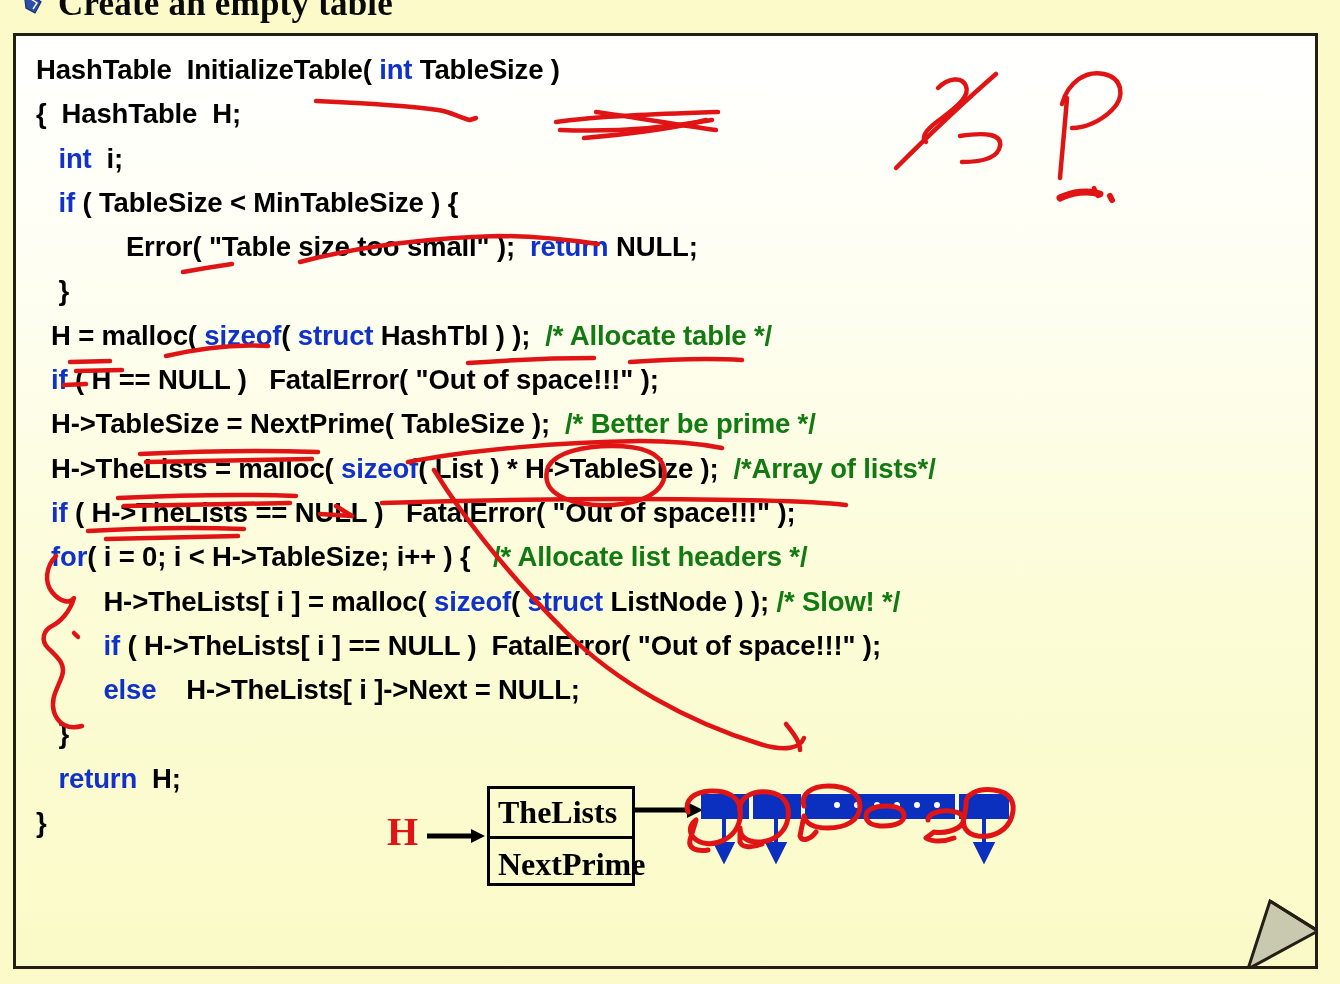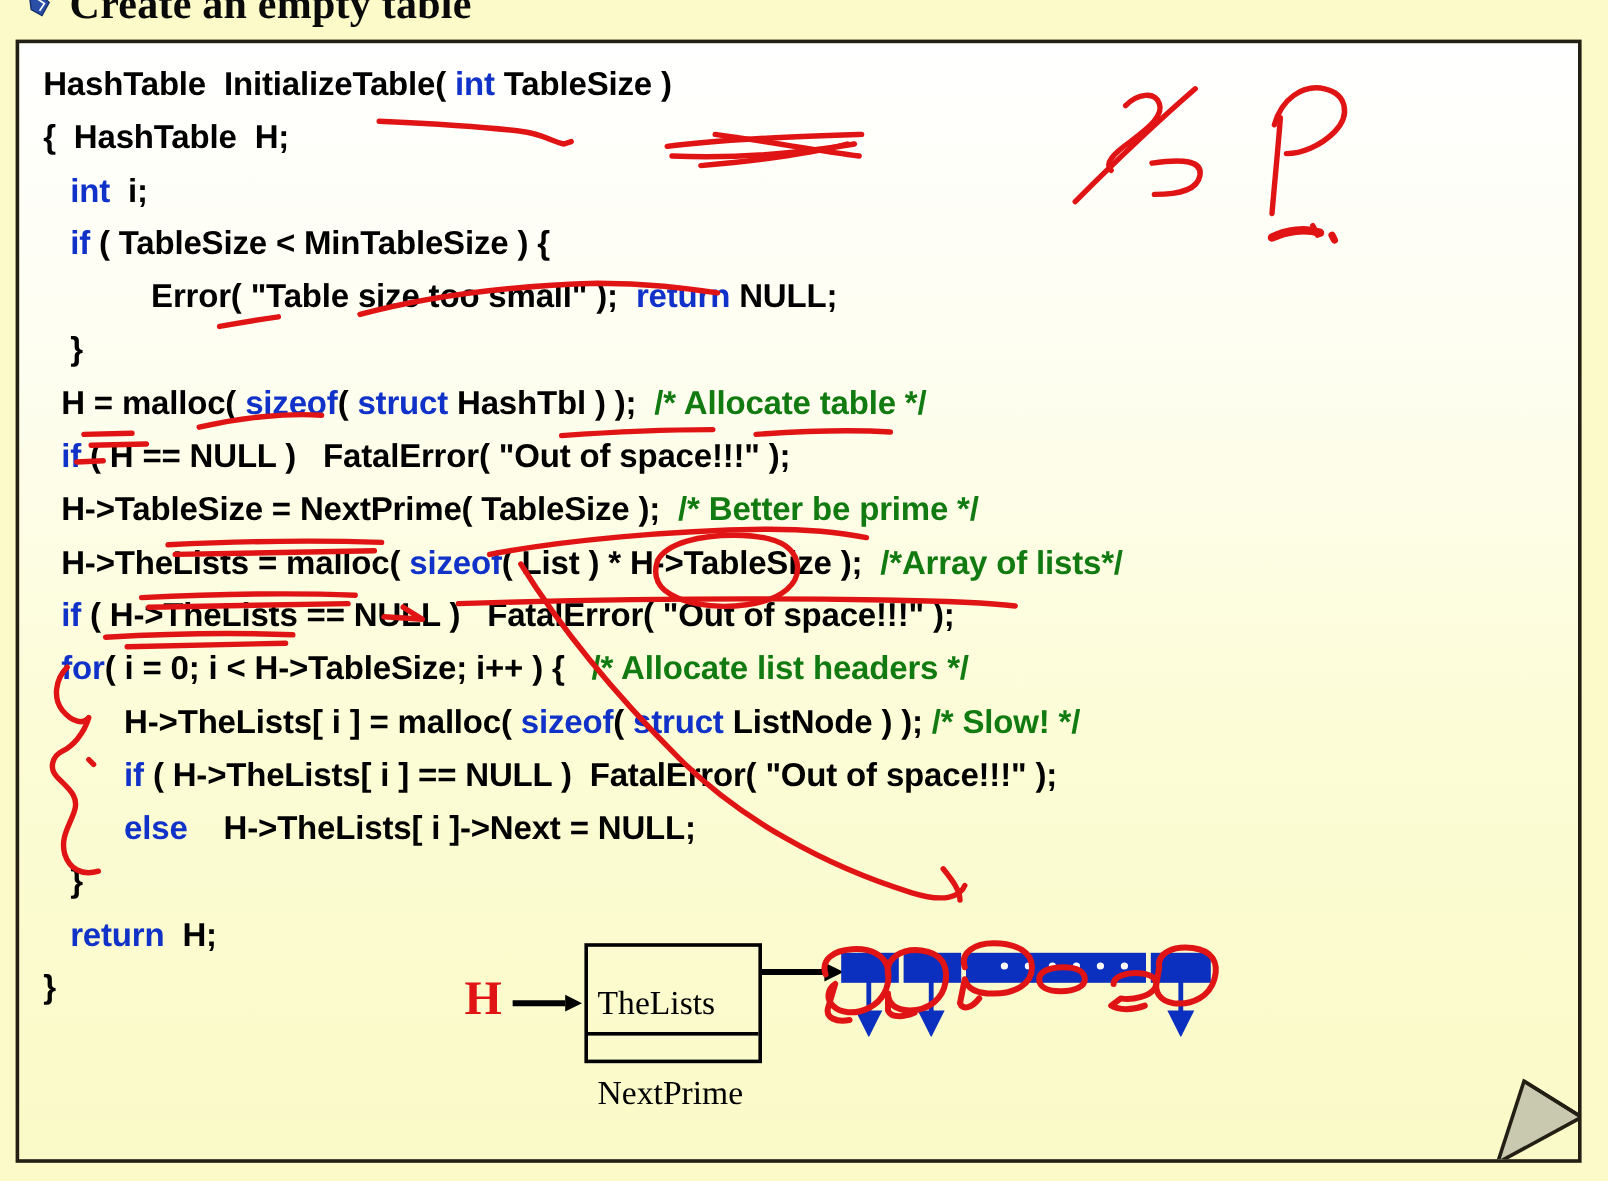--- a/index.html
+++ b/index.html
@@ -54,21 +54,21 @@
     font-family:"Liberation Serif",serif;font-weight:bold;
     font-size:40px;color:#E01414;line-height:1;
   }
   .blk-box{
     position:absolute;left:116px;top:8px;width:148px;height:100px;
     border:3px solid #000;box-sizing:border-box;background:transparent;
   }
   .blk-box .cellA,.blk-box .cellB{
     height:50px;display:flex;align-items:center;justify-content:flex-start;
     padding-left:8px;box-sizing:border-box;
-    font-family:"Liberation Serif",serif;font-weight:normal;font-size:28px;color:#000;margin-top:24px;
+    font-family:"Liberation Serif",serif;font-weight:bold;font-size:32px;color:#000;
   }
   .blk-box .cellA{border-bottom:3px solid #000;}
   .arr-cells{position:absolute;left:330px;top:16px;width:310px;height:26px;}
   .arr-cells .cell{position:absolute;top:0;height:25px;background:#0B2FBE;}
   .arr-cells .dots{position:absolute;top:8px;display:flex;gap:14px;}
   .arr-cells .dots i{display:block;width:6px;height:6px;border-radius:50%;background:#fff;}
   
   #ink{position:absolute;left:0;top:0;width:1340px;height:984px;pointer-events:none;}
 </style>
 </head>

